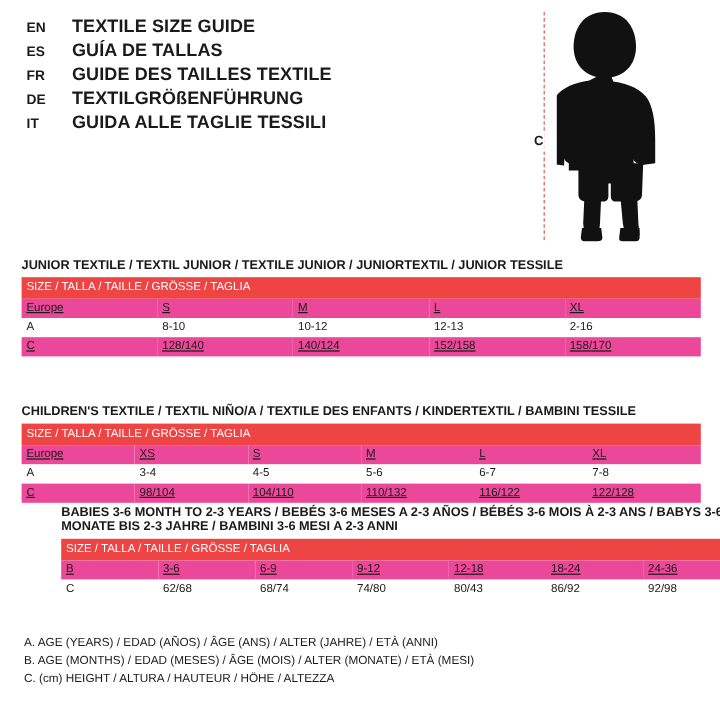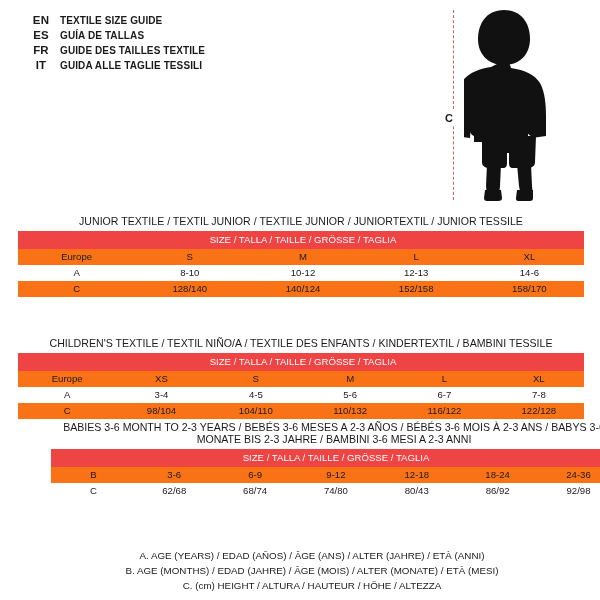--- a/index.html
+++ b/index.html
@@ -12,21 +12,20 @@
     background: #ffffff;
     font-family: "Liberation Sans", sans-serif;
     color: #1a1a1a;
     overflow: hidden;
   }
   .page {
     position: relative;
     width: 600px;
     height: 600px;
     box-sizing: border-box;
-    text-align: center;
   }
 
   
   .header {
     position: absolute;
     left: 22px;
     top: 14px;
     width: 420px;
   }
   .lang-row {
@@ -35,21 +34,21 @@
     margin-bottom: 3px;
   }
   .lang-code {
     width: 38px;
     font-size: 11.5px;
     font-weight: bold;
     letter-spacing: 0.2px;
     color: #1a1a1a;
   }
   .lang-title {
-    font-size: 10px;
+    font-size: 15px;
     font-weight: bold;
     letter-spacing: 0.1px;
     color: #1a1a1a;
   }
 
   
   .figure-area {
     position: absolute;
     right: 14px;
     top: 8px;
@@ -81,21 +80,21 @@
   }
 
   
   .section {
     position: absolute;
     left: 18px;
     width: 566px;
   }
   .section-title {
     font-size: 10.6px;
-    font-weight: normal;
+    font-weight: bold;
     color: #1a1a1a;
     margin-bottom: 4px;
     letter-spacing: 0;
   }
   table.size-table {
     width: 100%;
     border-collapse: collapse;
     table-layout: fixed;
   }
   table.size-table td {
@@ -105,36 +104,36 @@
     vertical-align: middle;
     line-height: 1.25;
   }
   tr.head-row td {
     background: #ef4444;
     color: #ffffff;
     font-size: 9.6px;
     padding: 3px 0 3px 4px;
   }
   tr.shade td {
-    background: #f97316;
+    background: #ec4899;
+    text-decoration: underline;
   }
   tr.plain td {
     background: #ffffff;
   }
   td.rowlabel {
     width: 88px;
   }
 
   
   .legend {
     position: absolute;
     left: 20px;
-    top: 548px;
+    top: 528px;
     width: 560px;
-    margin-left: 12px;
   }
   .legend div {
     font-size: 9.8px;
     color: #1a1a1a;
     line-height: 1.55;
   }
 </style>
 </head>
 <body>
 
@@ -145,20 +144,24 @@
       <div class="lang-code">EN</div>
       <div class="lang-title">TEXTILE SIZE GUIDE</div>
     </div>
     <div class="lang-row">
       <div class="lang-code">ES</div>
       <div class="lang-title">GUÍA DE TALLAS</div>
     </div>
     <div class="lang-row">
       <div class="lang-code">FR</div>
       <div class="lang-title">GUIDE DES TAILLES TEXTILE</div>
+    </div>
+    <div class="lang-row">
+      <div class="lang-code">DE</div>
+      <div class="lang-title">TEXTILGRÖßENFÜHRUNG</div>
     </div>
     <div class="lang-row">
       <div class="lang-code">IT</div>
       <div class="lang-title">GUIDA ALLE TAGLIE TESSILI</div>
     </div>
   </div>
 
   <div class="figure-area">
     <div class="dashed-line"></div>
     <div class="c-label">C</div>
@@ -199,21 +202,21 @@
         <td>S</td>
         <td>M</td>
         <td>L</td>
         <td>XL</td>
       </tr>
       <tr class="plain">
         <td class="rowlabel">A</td>
         <td>8-10</td>
         <td>10-12</td>
         <td>12-13</td>
-        <td>14-6</td>
+        <td>2-16</td>
       </tr>
       <tr class="shade">
         <td class="rowlabel">C</td>
         <td>128/140</td>
         <td>140/124</td>
         <td>152/158</td>
         <td>158/170</td>
       </tr>
     </tbody>
       </table>
@@ -278,17 +281,17 @@
         <td>80/43</td>
         <td>86/92</td>
         <td>92/98</td>
       </tr>
     </tbody>
       </table>
   </div>
 
   <div class="legend">
     <div>A. AGE (YEARS) / EDAD (AÑOS) / ÂGE (ANS) / ALTER (JAHRE) / ETÀ (ANNI)</div>
-    <div>B. AGE (MONTHS) / EDAD (JAHRE) / ÂGE (MOIS) / ALTER (MONATE) / ETÀ (MESI)</div>
+    <div>B. AGE (MONTHS) / EDAD (MESES) / ÂGE (MOIS) / ALTER (MONATE) / ETÀ (MESI)</div>
     <div>C. (cm) HEIGHT / ALTURA / HAUTEUR / HÖHE / ALTEZZA</div>
   </div>
 
 </div>
 
 </body></html>

